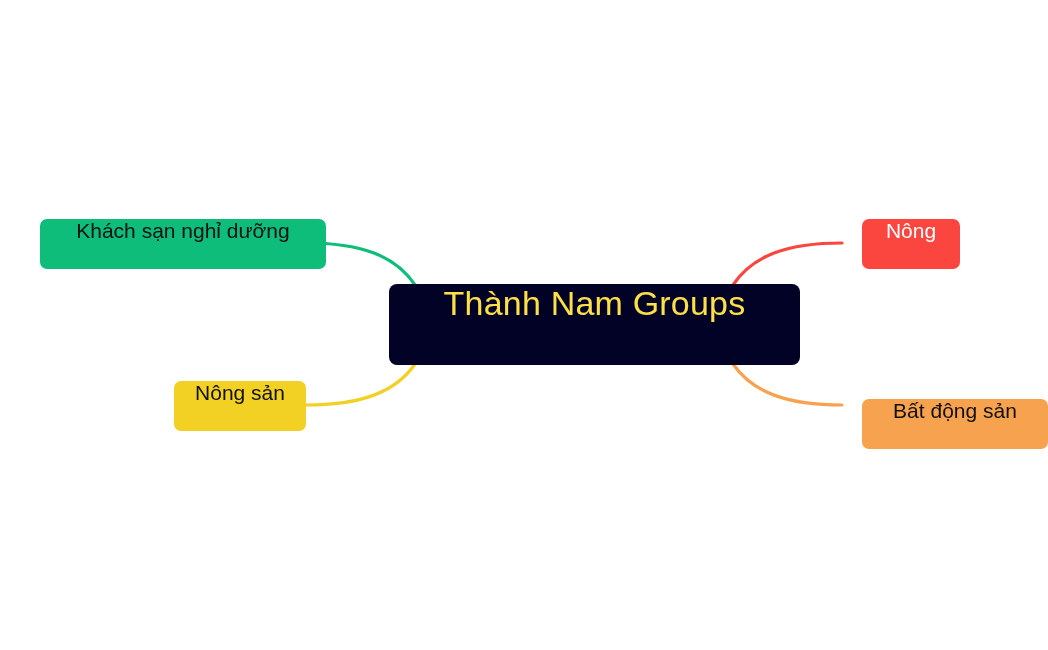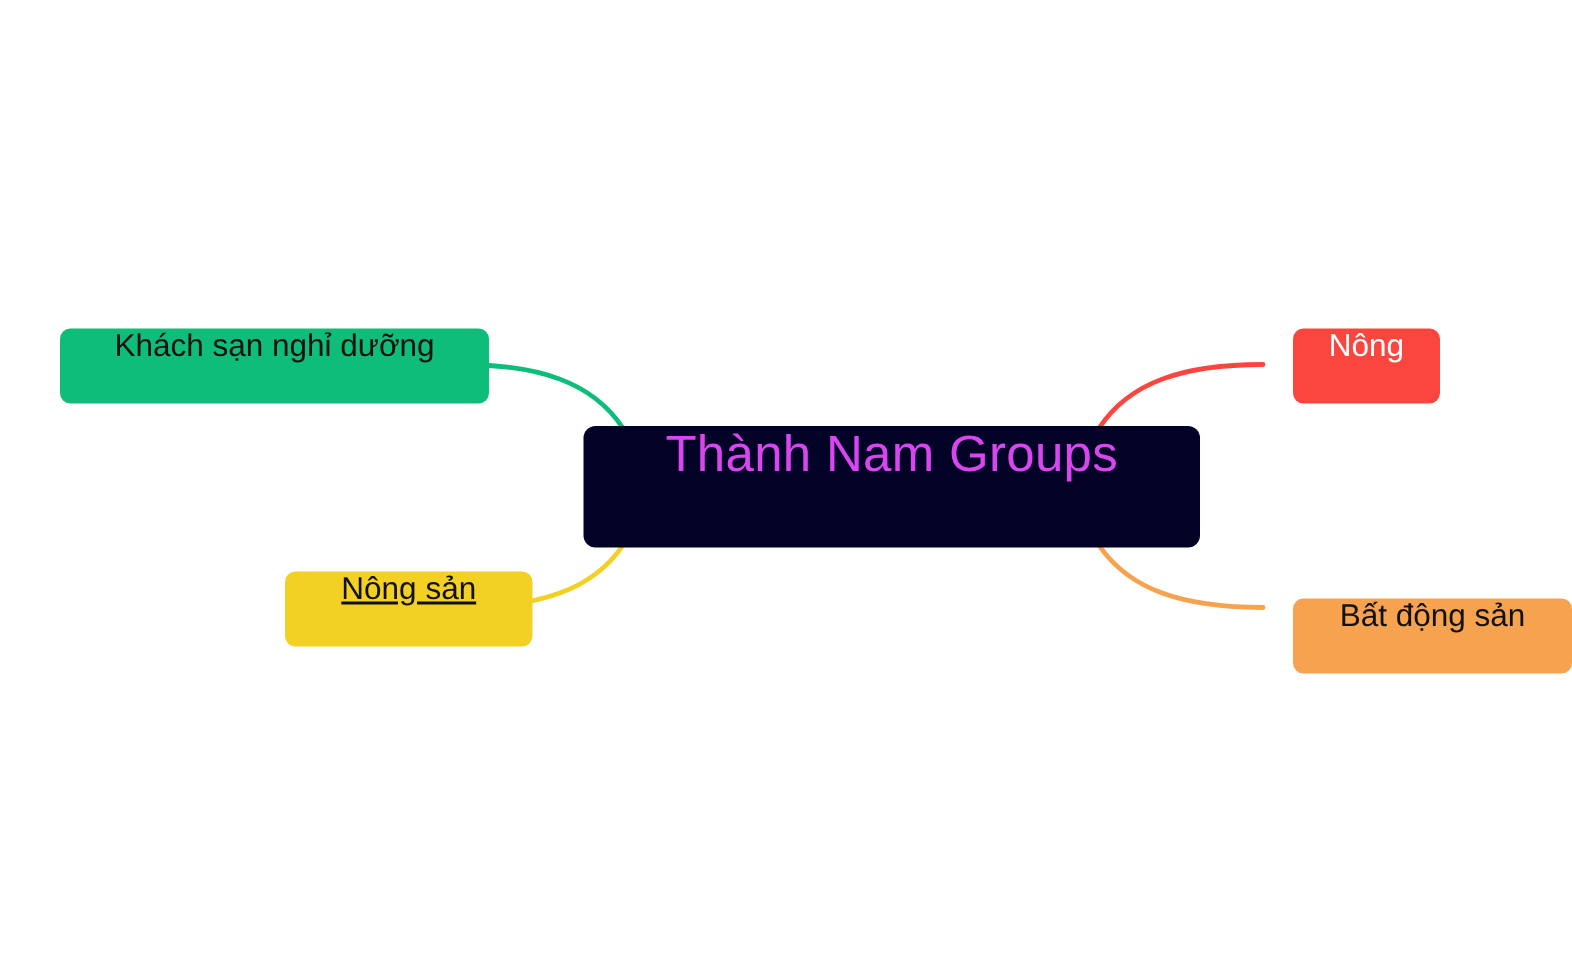--- a/index.html
+++ b/index.html
@@ -32,21 +32,21 @@
       border-radius: 7px;
       white-space: nowrap;
       margin-left: 20px;
     }
     .node.central {
       left: 369px;
       top: 284px;
       width: 411px;
       height: 81px;
       border-radius: 8px;
-      color: #d946ef;
+      color: #fde047;
       font-size: 34px;
       letter-spacing: 0.2px;
     }
     .node.branch {
       height: 50px;
       font-size: 21px;
       color: #111111;
     }
     .node.branch.light-text {
       color: #ffffff;
@@ -65,21 +65,21 @@
   </svg>
 
   <div class="node central" id="central-node" style="background: rgb(2, 2, 38);">
     <span>Thành Nam Groups</span>
   </div>
 
   <div class="node branch" id="node-khach-san" style="left: 20px; top: 219px; width: 286px; background: rgb(14, 189, 122);">
     <span>Khách sạn nghỉ dưỡng</span>
   </div>
 
-  <div class="node branch" id="node-nong-san" style="left: 170px; top: 381px; width: 165px; background: rgb(242, 208, 36); text-decoration: underline;">
+  <div class="node branch" id="node-nong-san" style="left: 154px; top: 381px; width: 132px; background: rgb(242, 208, 36);">
     <span>Nông sản</span>
   </div>
 
   <div class="node branch light-text" id="node-thep" style="left: 842px; top: 219px; width: 98px; background: rgb(251, 70, 64);">
     <span>Nông</span>
   </div>
 
   <div class="node branch" id="node-bat-dong-san" style="left: 842px; top: 399px; width: 186px; background: rgb(247, 162, 78);">
     <span>Bất động sản</span>
   </div>

